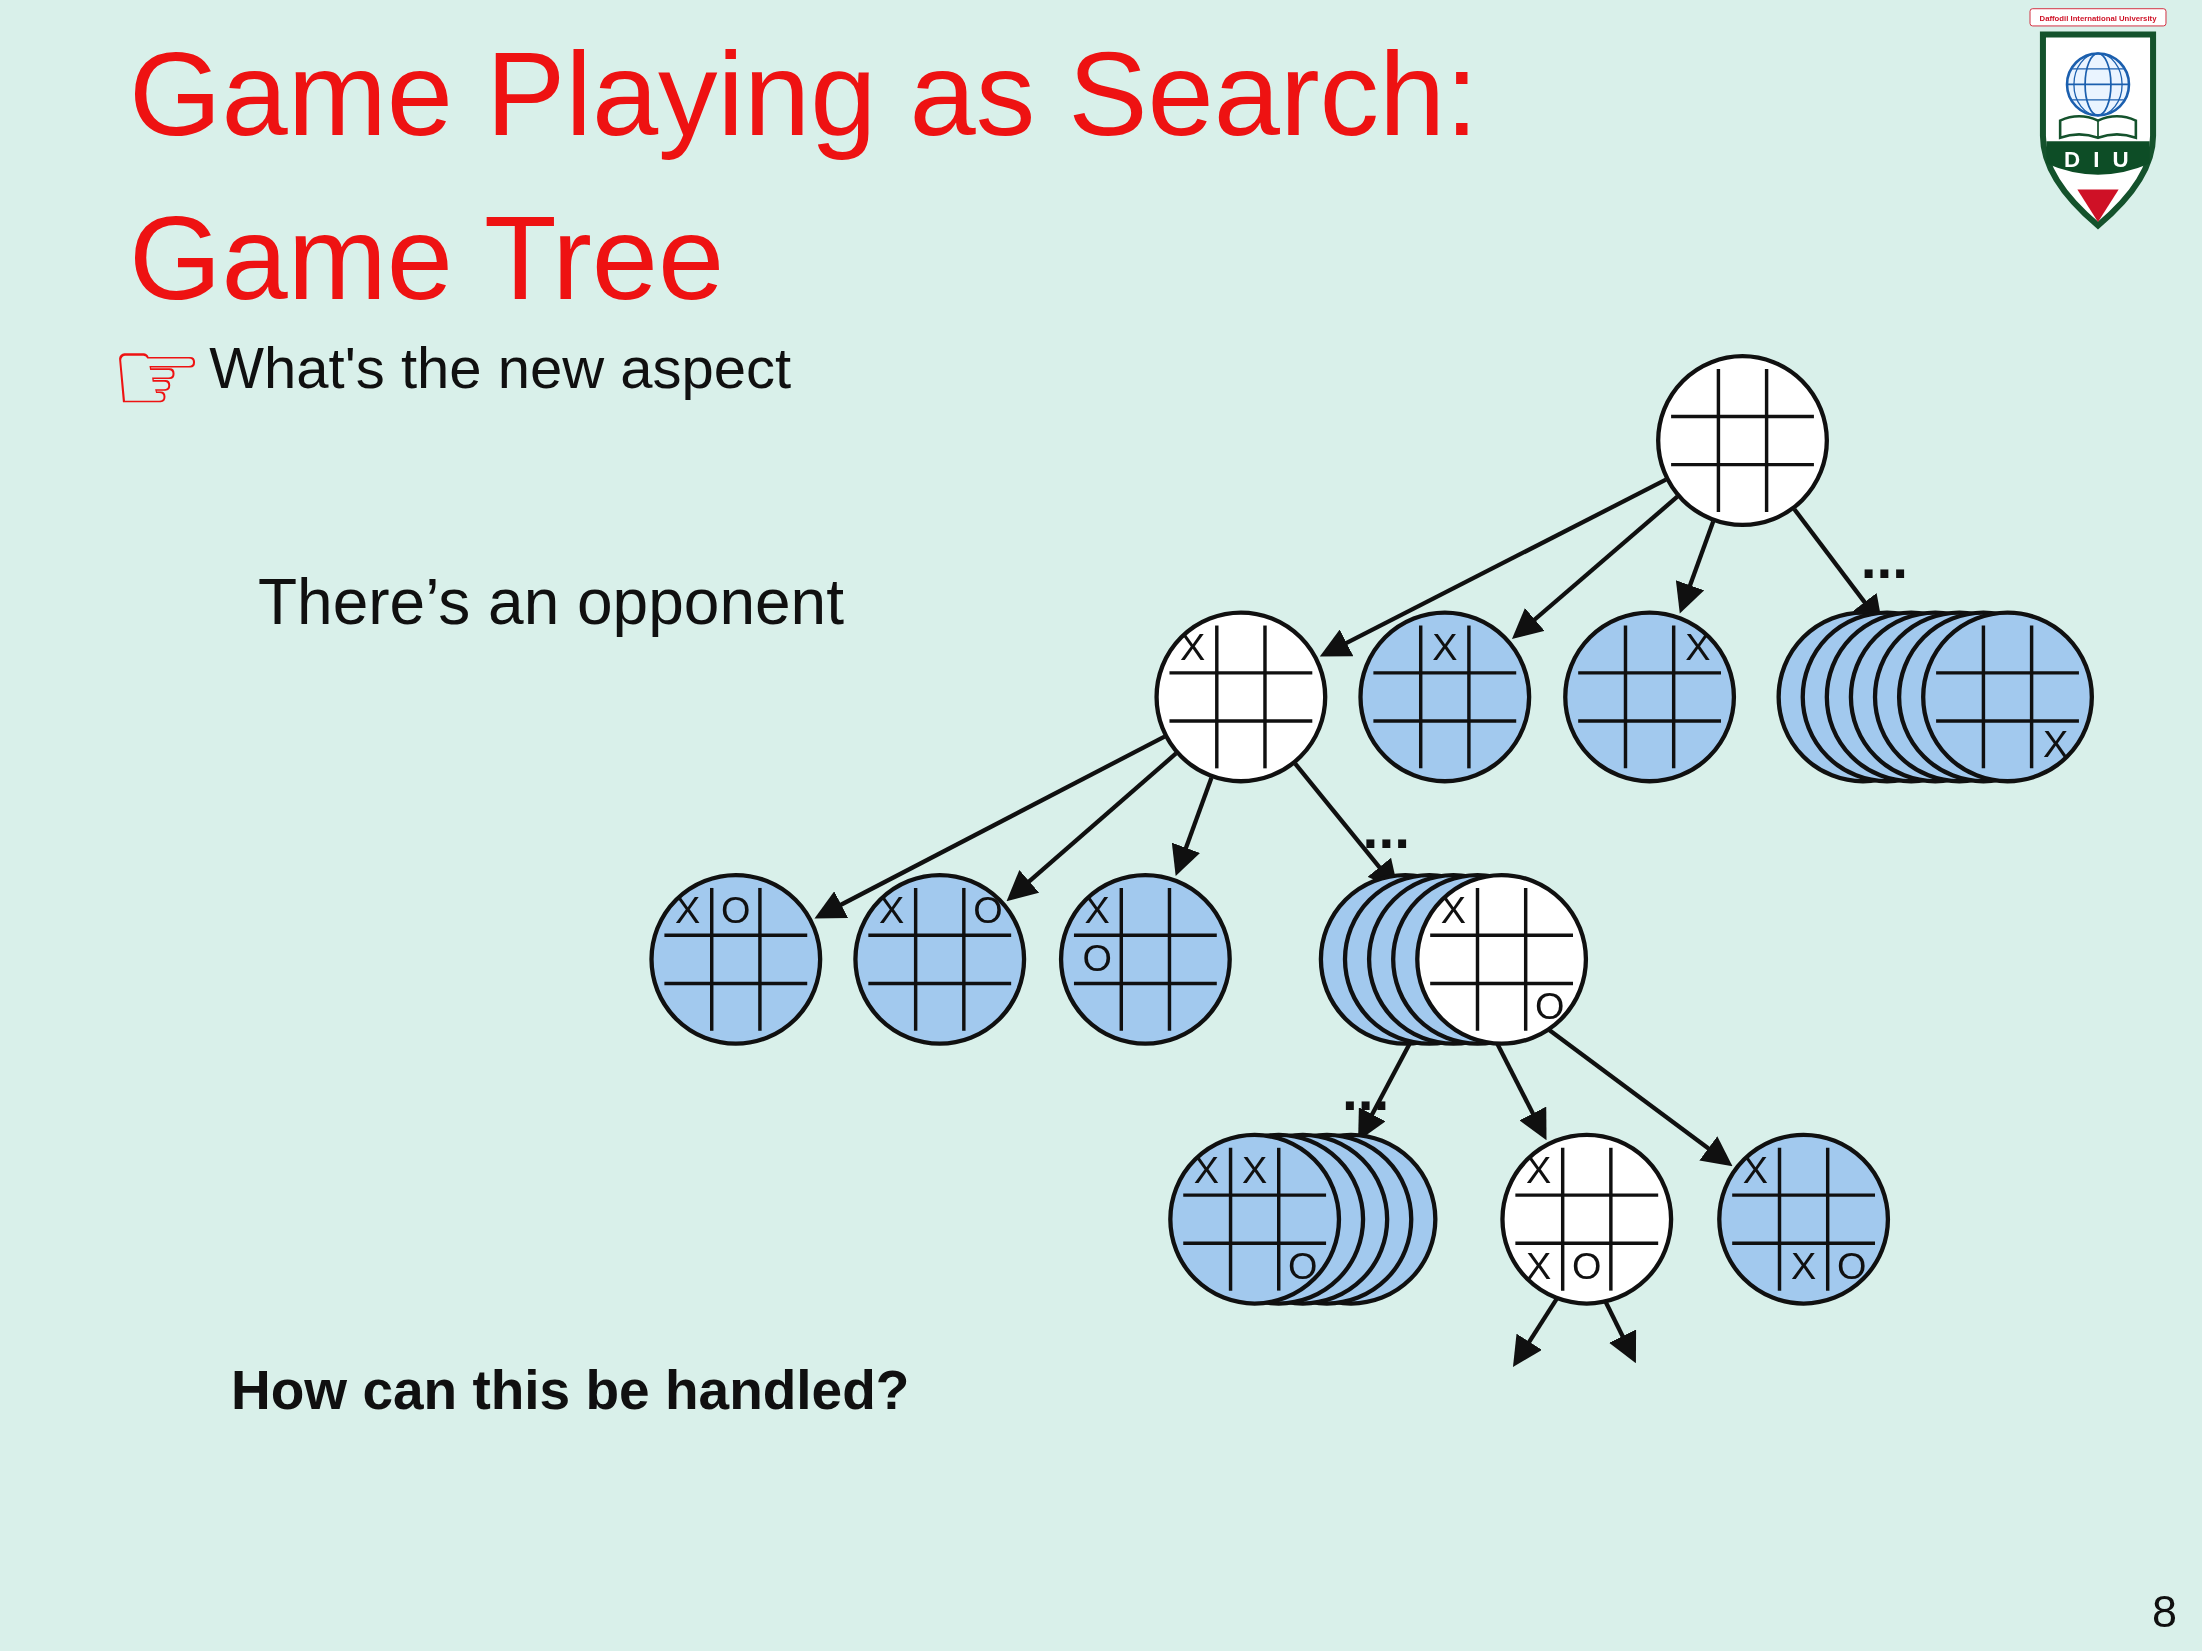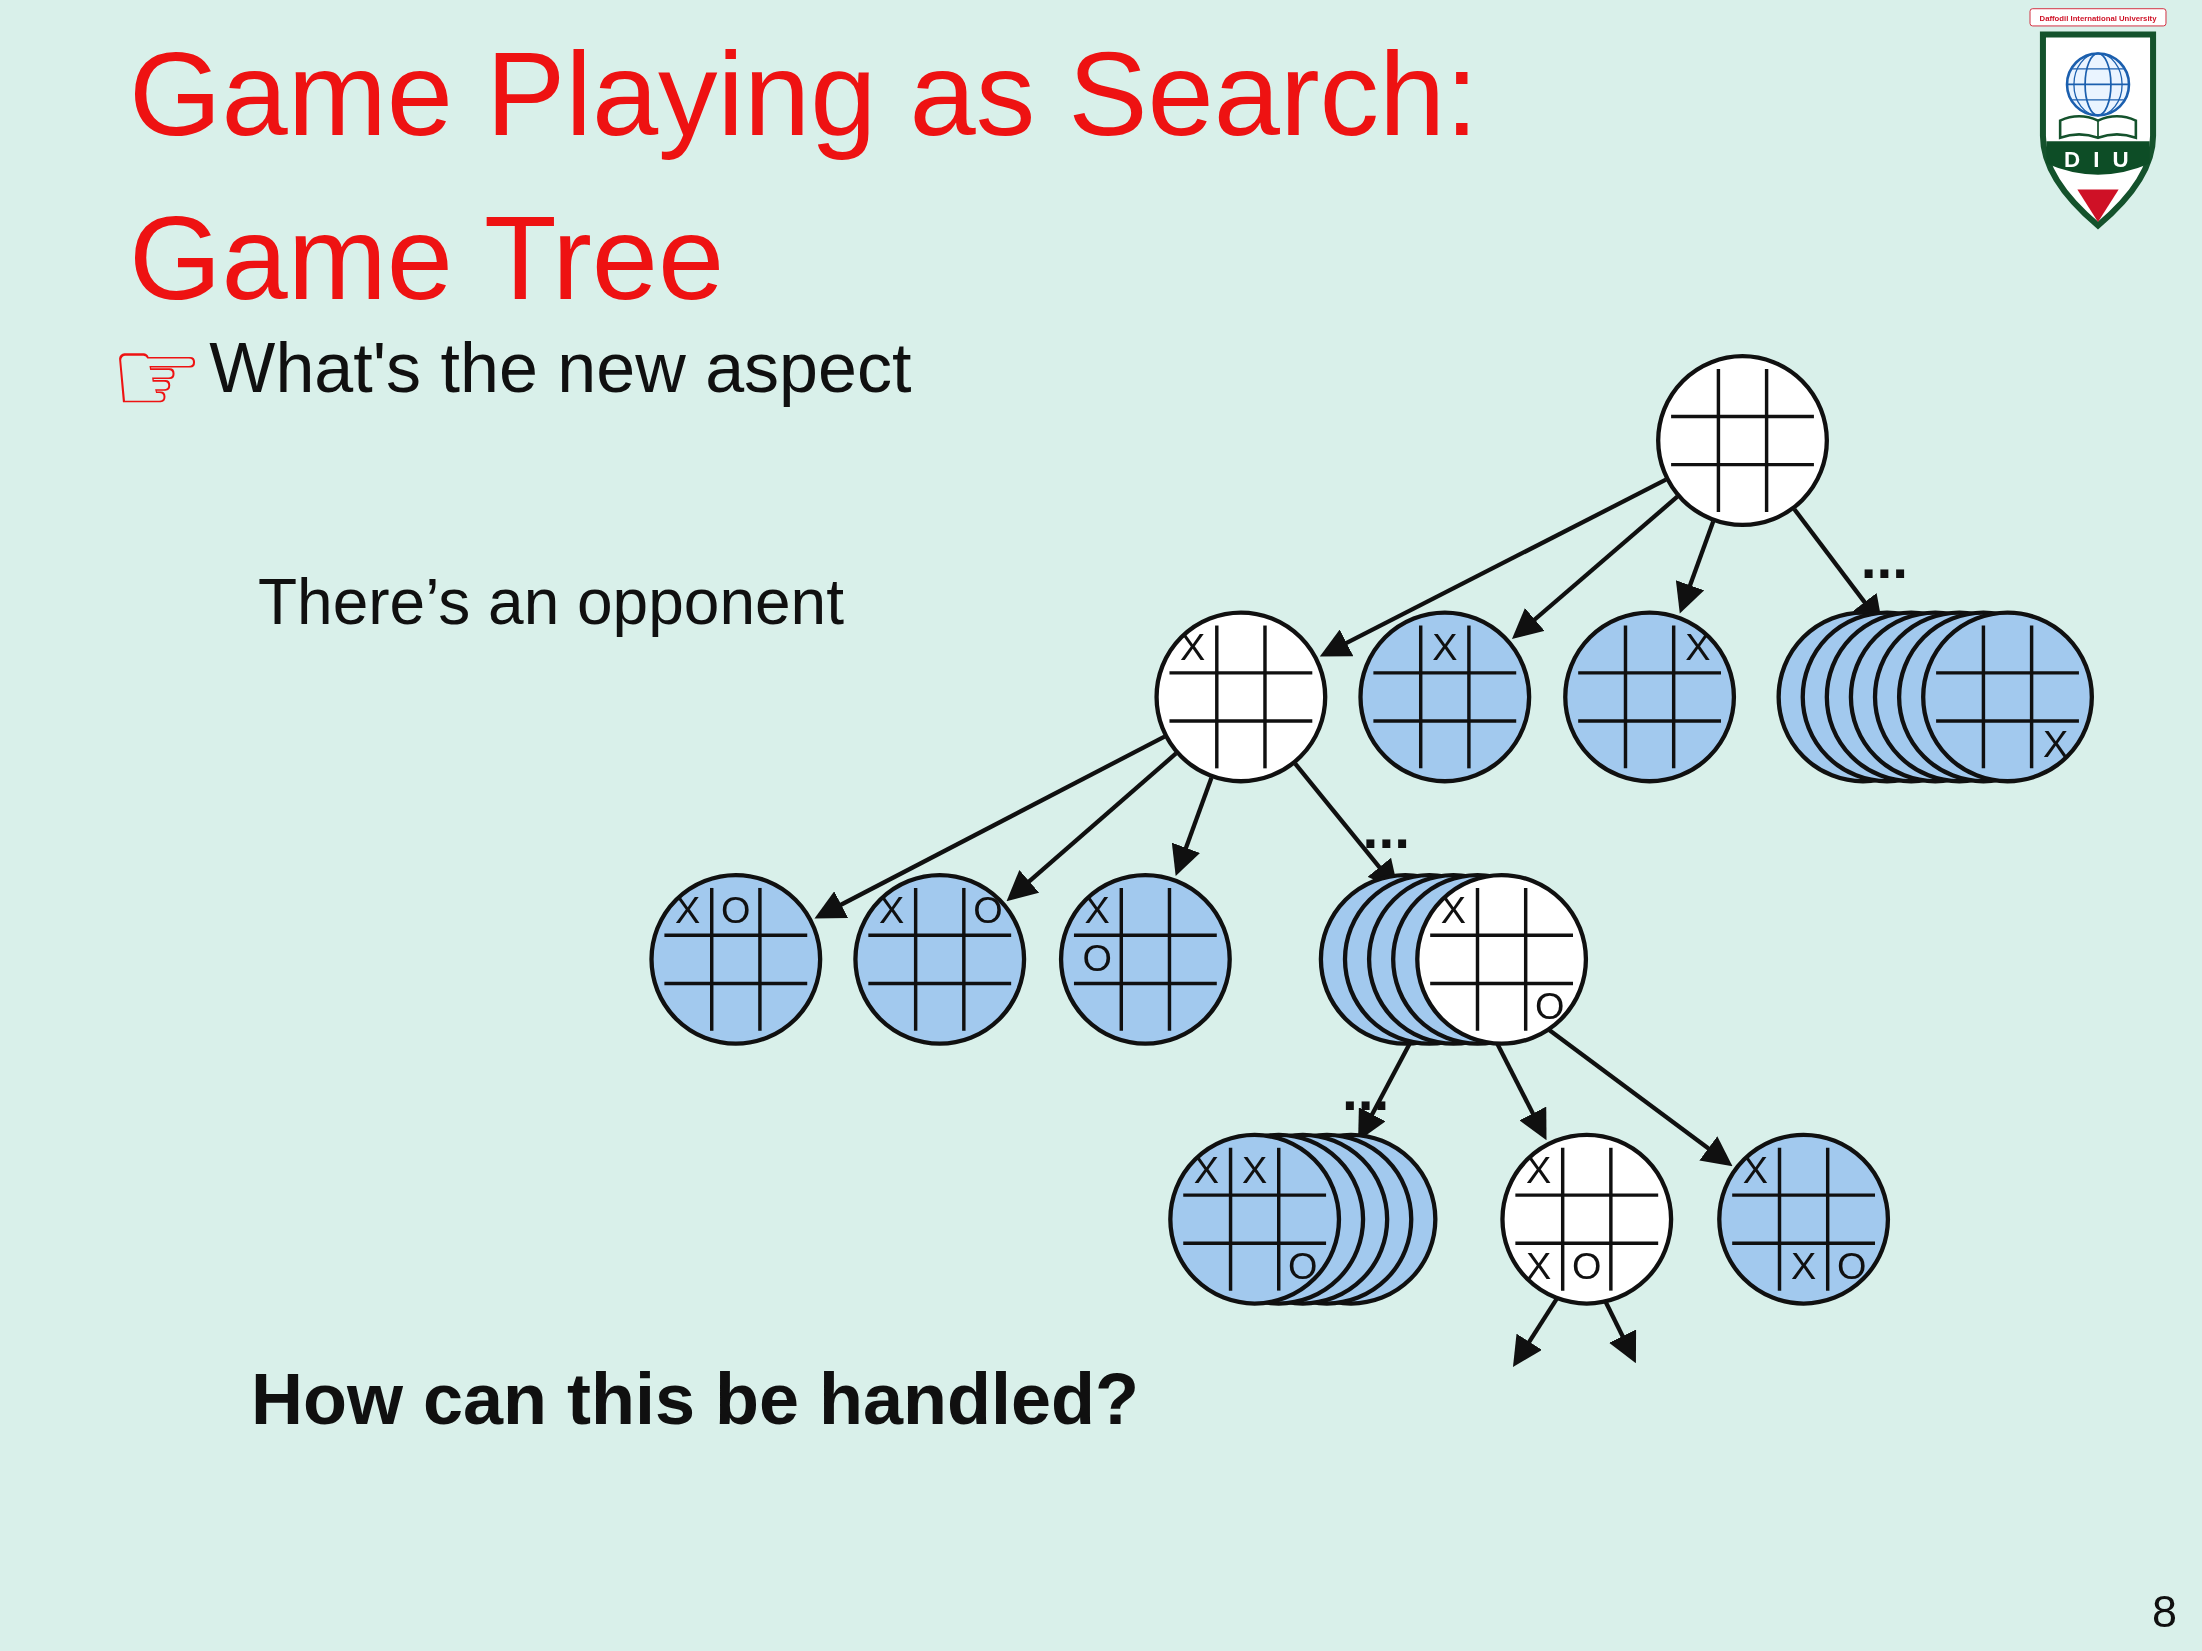--- a/index.html
+++ b/index.html
@@ -17,28 +17,28 @@
     font-size:119px;line-height:1.38;font-weight:400;margin:0;
   }
   .question{
     position:absolute;top:329px;left:110px;
     display:flex;align-items:flex-start;
   }
   .hand{
     font-size:105px;line-height:1;color:var(--red,#ee1212);
     margin-top:-5.2px;margin-right:5.2px;
   }
-  .qtext{font-size:70px;line-height:1.14;color:var(--text,#101010);}
+  .qtext{font-size:58px;line-height:1.14;color:var(--text,#101010);margin-top:6px;}
   .subtext{
     position:absolute;top:561px;left:258px;
     font-size:64px;line-height:1.3;color:var(--text,#101010);text-align:center;
   }
   .footer-question{
     position:absolute;top:1358px;left:231px;
-    font-size:72px;font-weight:bold;color:var(--text,#101010);margin-left:20px;
+    font-size:55px;font-weight:bold;color:var(--text,#101010);
   }
   .page-number{
     position:absolute;right:26px;bottom:13.8px;
     font-size:45px;color:var(--text,#101010);
   }
   .logo{position:absolute;top:6.9px;right:36px;width:138px;height:228px;}
   .logo text{font-family:"Liberation Sans",sans-serif;}
 </style>
 </head>
 <body style="--bg: #d9f0ea; --red: #ee1212; --text: #101010;">

